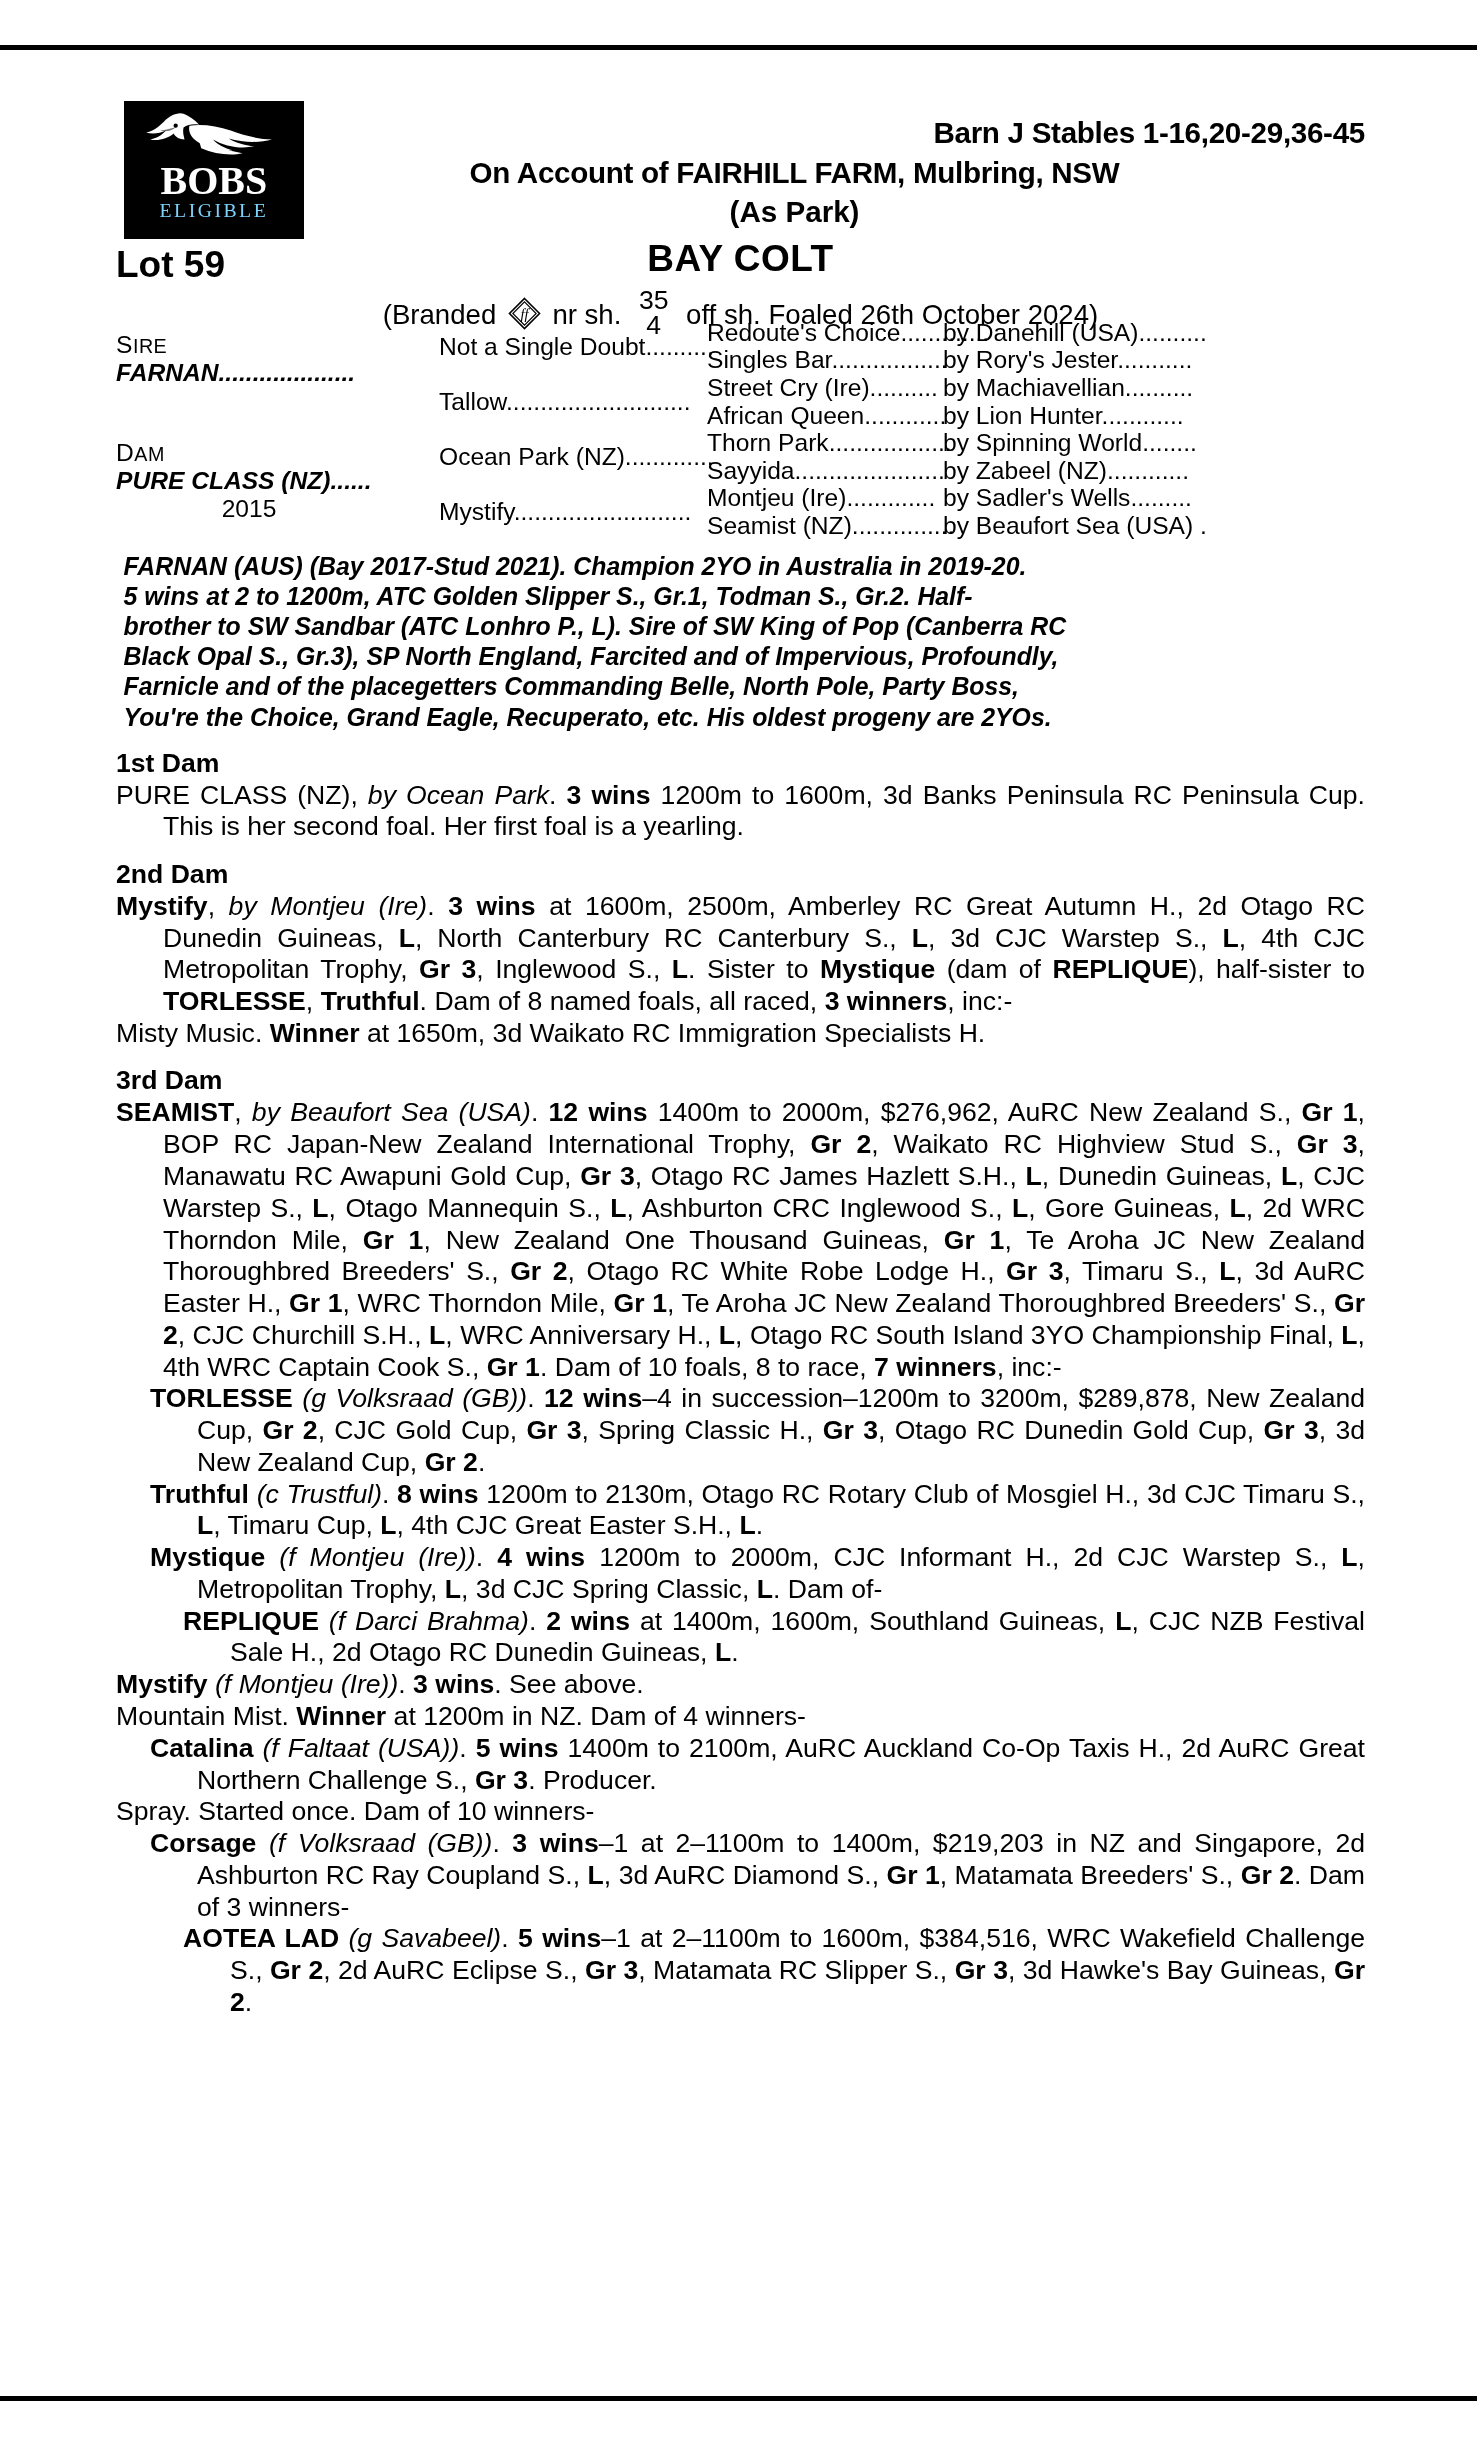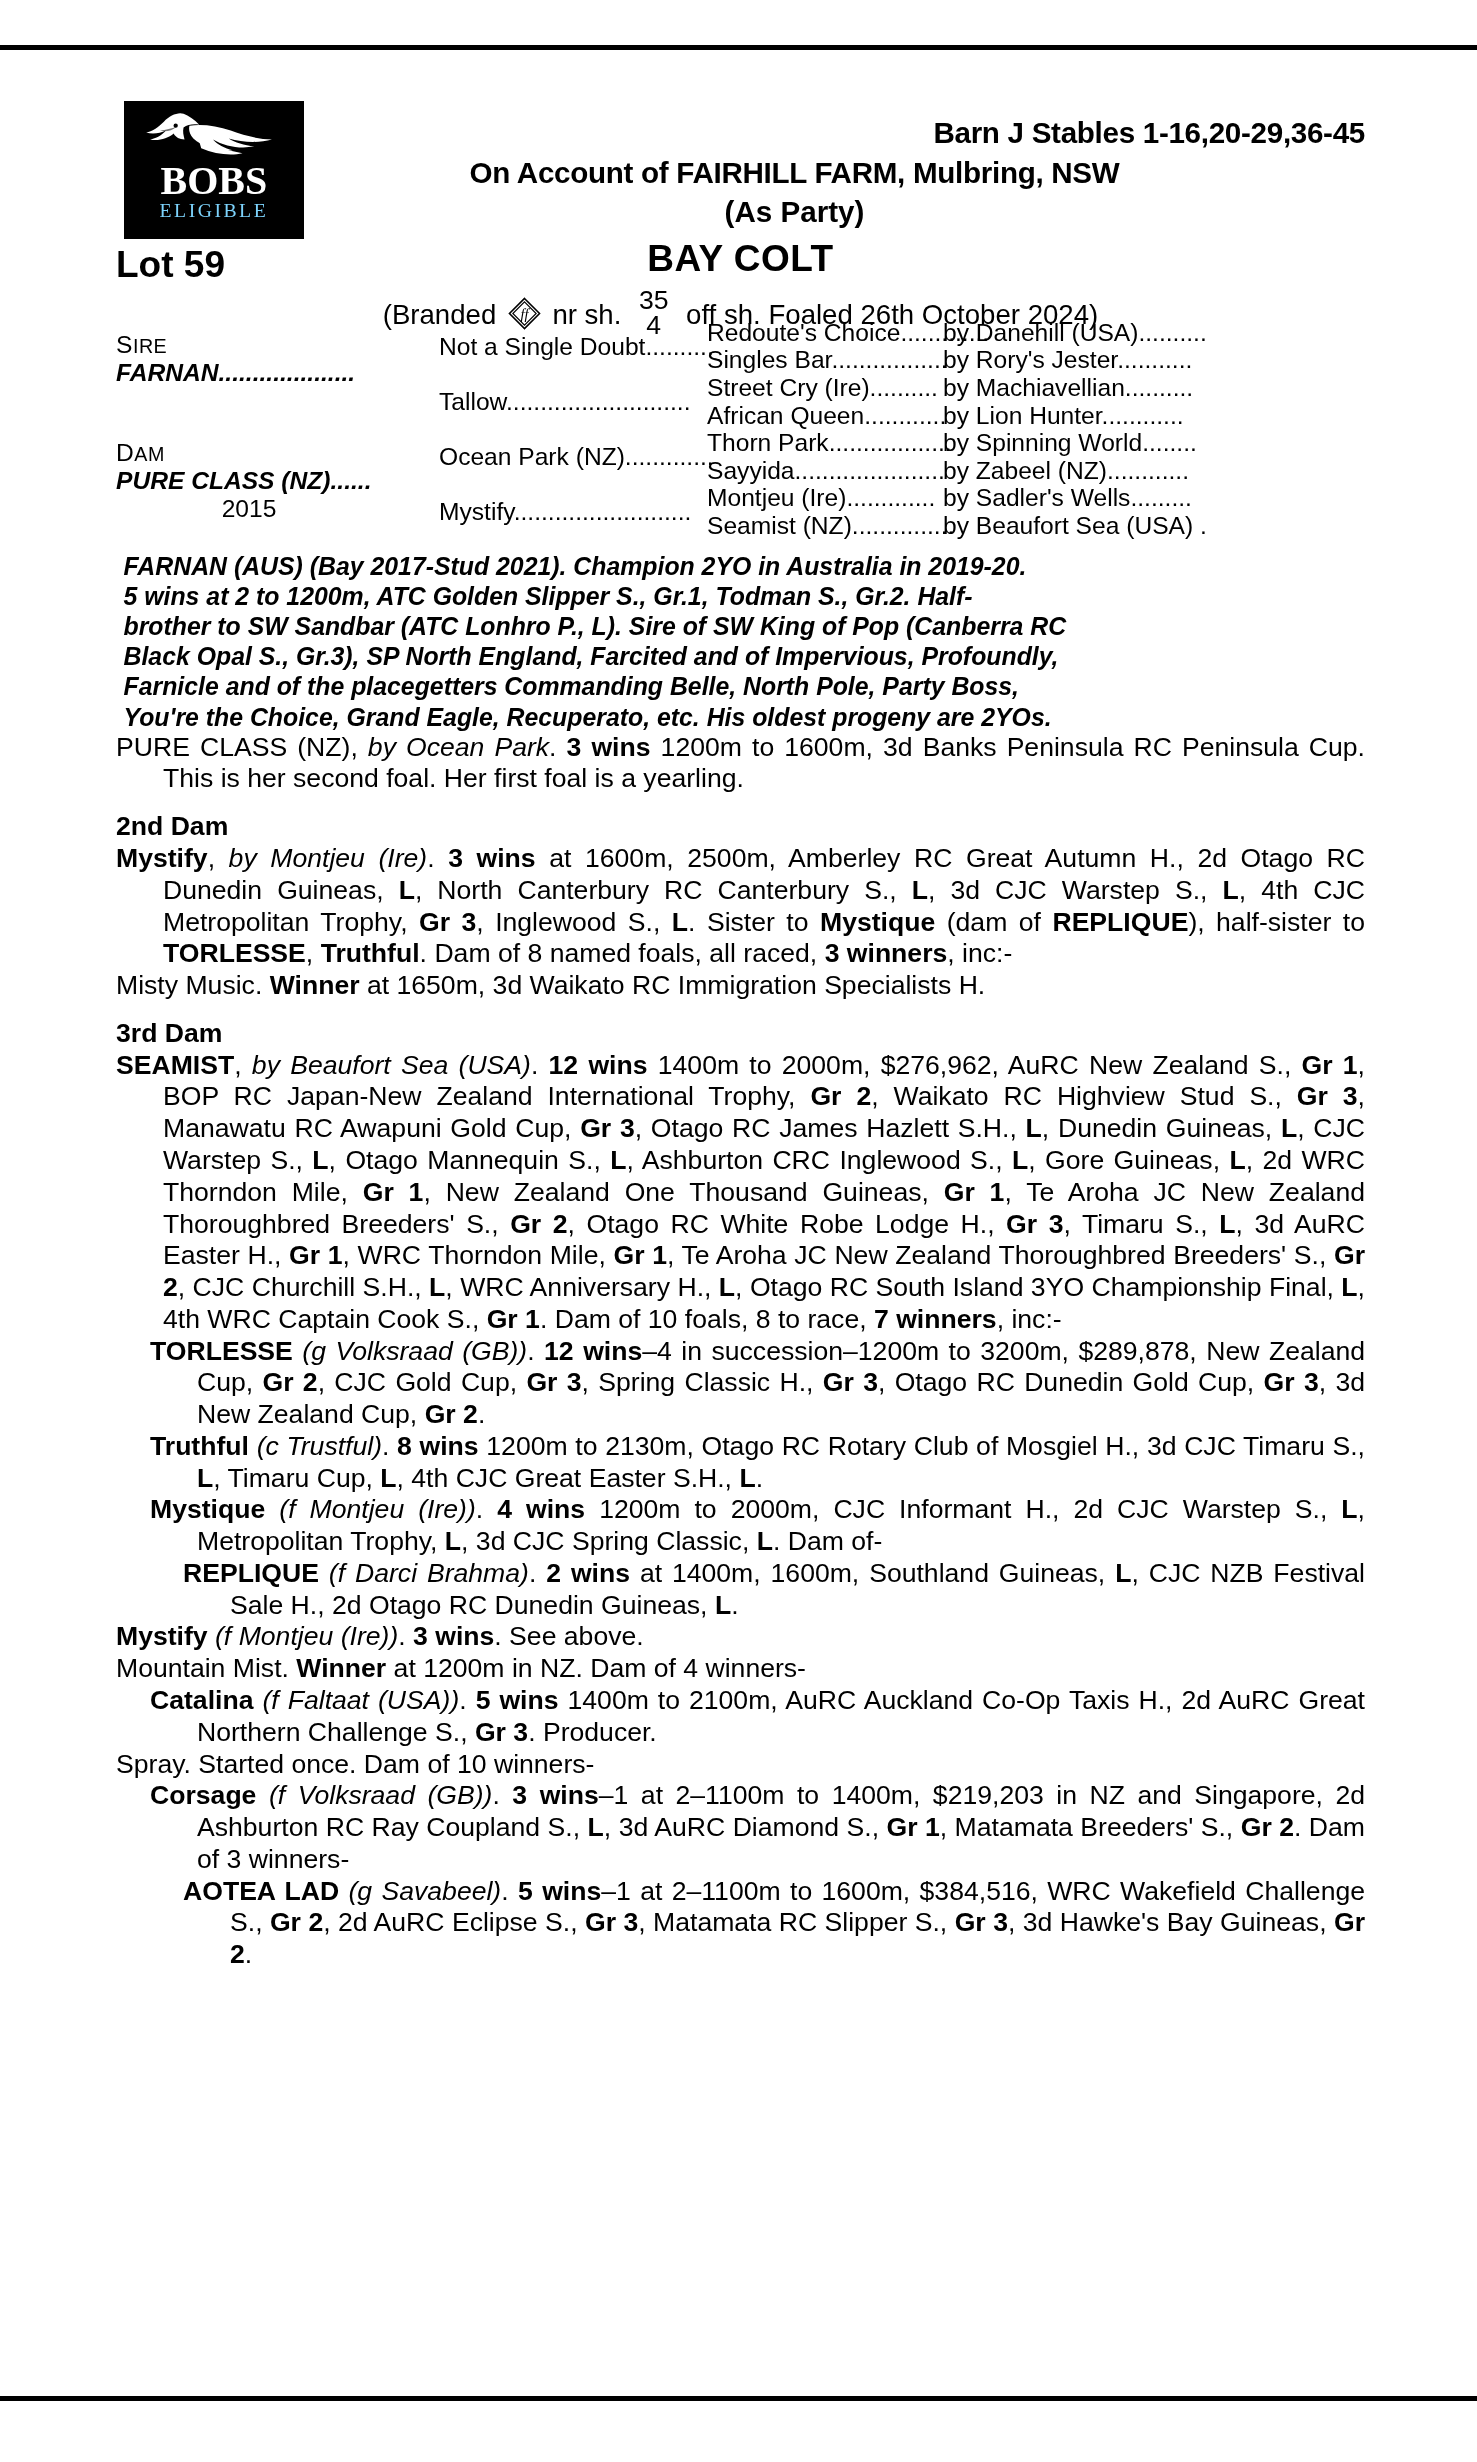--- a/index.html
+++ b/index.html
@@ -297,21 +297,21 @@
             <circle cx="36" cy="20" r="2.2"></circle>
             <path d="M20 25 C26 24 32 23 37 21 C32 25 26 27 20 25 Z" opacity="0.55"></path>
           </g>
         </svg>
         <div class="bobs-word">BOBS</div>
         <div class="bobs-sub">ELIGIBLE</div>
       </div>
 
       <div class="barn-line">Barn J Stables 1-16,20-29,36-45</div>
       <div class="account-line">On Account of FAIRHILL FARM, Mulbring, NSW</div>
-      <div class="agent-line">(As Party)</div>
+      <div class="agent-line">(As Park)</div>
 
       <div class="lot-line">Lot 59</div>
       <div class="colour-sex">BAY COLT</div>
 
       <div class="branded-line">
         <span>(Branded</span>
         <span class="brand-diamond">
           <svg viewBox="0 0 34 34" style="font-size:28px">
             <polygon points="17,1.5 32.5,17 17,32.5 1.5,17" fill="none" stroke="#000" stroke-width="1.6"></polygon>
             <polygon points="17,5 29,17 17,29 5,17" fill="none" stroke="#000" stroke-width="1.2"></polygon>
@@ -382,20 +382,21 @@
     <div class="sire-para">
       <span>FARNAN (AUS) (Bay 2017-Stud 2021). Champion 2YO in Australia in 2019-20.</span>
       <span>5 wins at 2 to 1200m, ATC Golden Slipper S., Gr.1, Todman S., Gr.2. Half-</span>
       <span>brother to SW Sandbar (ATC Lonhro P., L). Sire of SW King of Pop (Canberra RC</span>
       <span>Black Opal S., Gr.3), SP North England, Farcited and of Impervious, Profoundly,</span>
       <span>Farnicle and of the placegetters Commanding Belle, North Pole, Party Boss,</span>
       <span>You're the Choice, Grand Eagle, Recuperato, etc. His oldest progeny are 2YOs.</span>
     </div>
 
     <div id="dam-sections">
+        <div class="dam-heading">1st Dam</div>
         <div class="dam-para lvl0">PURE CLASS (NZ), <i>by Ocean Park</i>. <b>3 wins</b> 1200m to 1600m, 3d Banks Peninsula RC Peninsula Cup. This is her second foal. Her first foal is a yearling.</div>
         <div class="dam-heading">2nd Dam</div>
         <div class="dam-para lvl0"><b>Mystify</b>, <i>by Montjeu (Ire)</i>. <b>3 wins</b> at 1600m, 2500m, Amberley RC Great Autumn H., 2d Otago RC Dunedin Guineas, <b>L</b>, North Canterbury RC Canterbury S., <b>L</b>, 3d CJC Warstep S., <b>L</b>, 4th CJC Metropolitan Trophy, <b>Gr 3</b>, Inglewood S., <b>L</b>. Sister to <b>Mystique</b> (dam of <b>REPLIQUE</b>), half-sister to <b>TORLESSE</b>, <b>Truthful</b>. Dam of 8 named foals, all raced, <b>3 winners</b>, inc:-</div>
         <div class="dam-para lvl0">Misty Music. <b>Winner</b> at 1650m, 3d Waikato RC Immigration Specialists H.</div>
         <div class="dam-heading">3rd Dam</div>
         <div class="dam-para lvl0"><b>SEAMIST</b>, <i>by Beaufort Sea (USA)</i>. <b>12 wins</b> 1400m to 2000m, $276,962, AuRC New Zealand S., <b>Gr 1</b>, BOP RC Japan-New Zealand International Trophy, <b>Gr 2</b>, Waikato RC Highview Stud S., <b>Gr 3</b>, Manawatu RC Awapuni Gold Cup, <b>Gr 3</b>, Otago RC James Hazlett S.H., <b>L</b>, Dunedin Guineas, <b>L</b>, CJC Warstep S., <b>L</b>, Otago Mannequin S., <b>L</b>, Ashburton CRC Inglewood S., <b>L</b>, Gore Guineas, <b>L</b>, 2d WRC Thorndon Mile, <b>Gr 1</b>, New Zealand One Thousand Guineas, <b>Gr 1</b>, Te Aroha JC New Zealand Thoroughbred Breeders' S., <b>Gr 2</b>, Otago RC White Robe Lodge H., <b>Gr 3</b>, Timaru S., <b>L</b>, 3d AuRC Easter H., <b>Gr 1</b>, WRC Thorndon Mile, <b>Gr 1</b>, Te Aroha JC New Zealand Thoroughbred Breeders' S., <b>Gr 2</b>, CJC Churchill S.H., <b>L</b>, WRC Anniversary H., <b>L</b>, Otago RC South Island 3YO Championship Final, <b>L</b>, 4th WRC Captain Cook S., <b>Gr 1</b>. Dam of 10 foals, 8 to race, <b>7 winners</b>, inc:-</div>
         <div class="dam-para lvl1"><b>TORLESSE</b> <i>(g Volksraad (GB))</i>. <b>12 wins</b>–4 in succession–1200m to 3200m, $289,878, New Zealand Cup, <b>Gr 2</b>, CJC Gold Cup, <b>Gr 3</b>, Spring Classic H., <b>Gr 3</b>, Otago RC Dunedin Gold Cup, <b>Gr 3</b>, 3d New Zealand Cup, <b>Gr 2</b>.</div>
         <div class="dam-para lvl1"><b>Truthful</b> <i>(c Trustful)</i>. <b>8 wins</b> 1200m to 2130m, Otago RC Rotary Club of Mosgiel H., 3d CJC Timaru S., <b>L</b>, Timaru Cup, <b>L</b>, 4th CJC Great Easter S.H., <b>L</b>.</div>
         <div class="dam-para lvl1"><b>Mystique</b> <i>(f Montjeu (Ire))</i>. <b>4 wins</b> 1200m to 2000m, CJC Informant H., 2d CJC Warstep S., <b>L</b>, Metropolitan Trophy, <b>L</b>, 3d CJC Spring Classic, <b>L</b>. Dam of-</div>
         <div class="dam-para lvl2"><b>REPLIQUE</b> <i>(f Darci Brahma)</i>. <b>2 wins</b> at 1400m, 1600m, Southland Guineas, <b>L</b>, CJC NZB Festival Sale H., 2d Otago RC Dunedin Guineas, <b>L</b>.</div>

